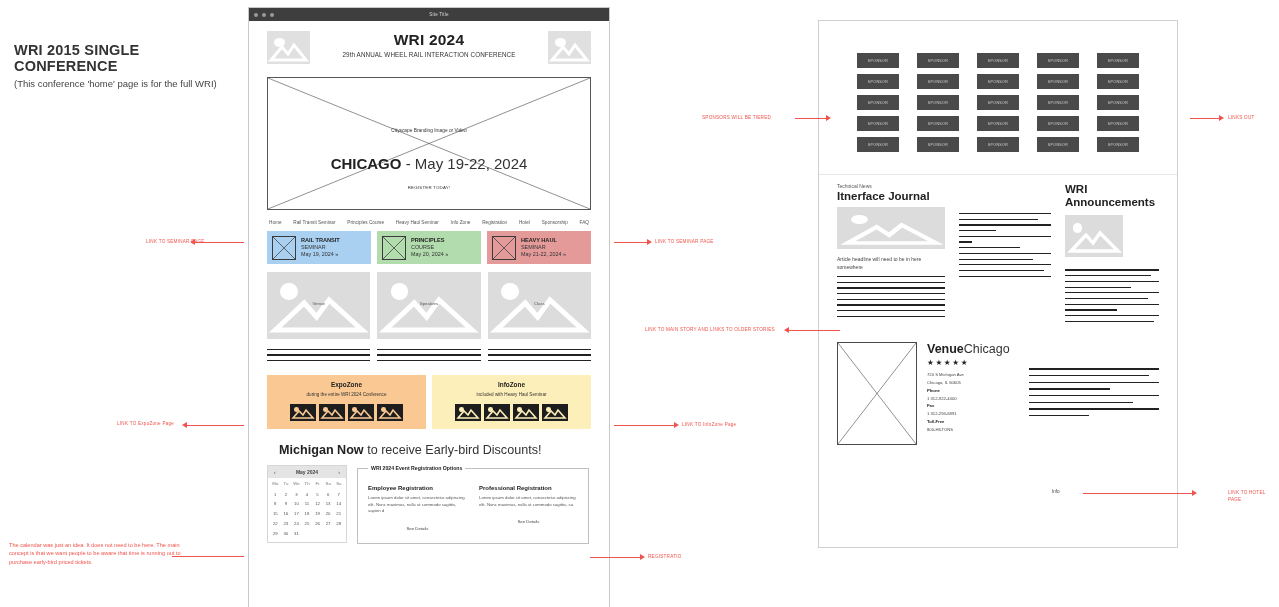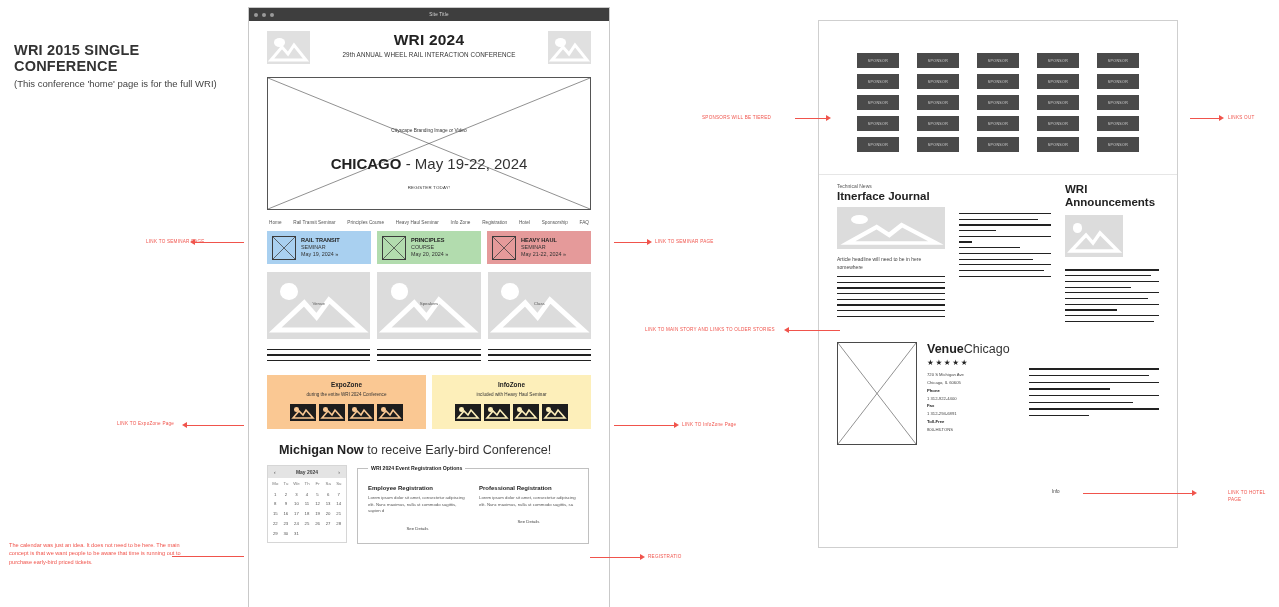--- a/index.html
+++ b/index.html
@@ -370,21 +370,21 @@
             <div class="sq">
                 <div class="sun"></div>
                 <svg viewBox="0 0 26 17" preserveAspectRatio="none">
                   <path d="M3 14 L9 7 L13 11 L16 6 L23 14 Z" fill="none" stroke="#fdefba" stroke-width="1.6"></path>
                 </svg>
               </div>
           </div>
         </div>
       </div>
 
-      <div class="register"><b>Michigan Now</b><span> to receive Early-bird Conference!</span></div>
+      <div class="register"><b>Michigan Now</b><span> to receive Early-bird Discounts!</span></div>
 
       <div class="bottom">
         <div class="cal">
           <div class="calhead">
             <span>‹</span>
             <span class="m">May 2024</span>
             <span>›</span>
           </div>
           <div class="dows">
             <span>Mo</span>

